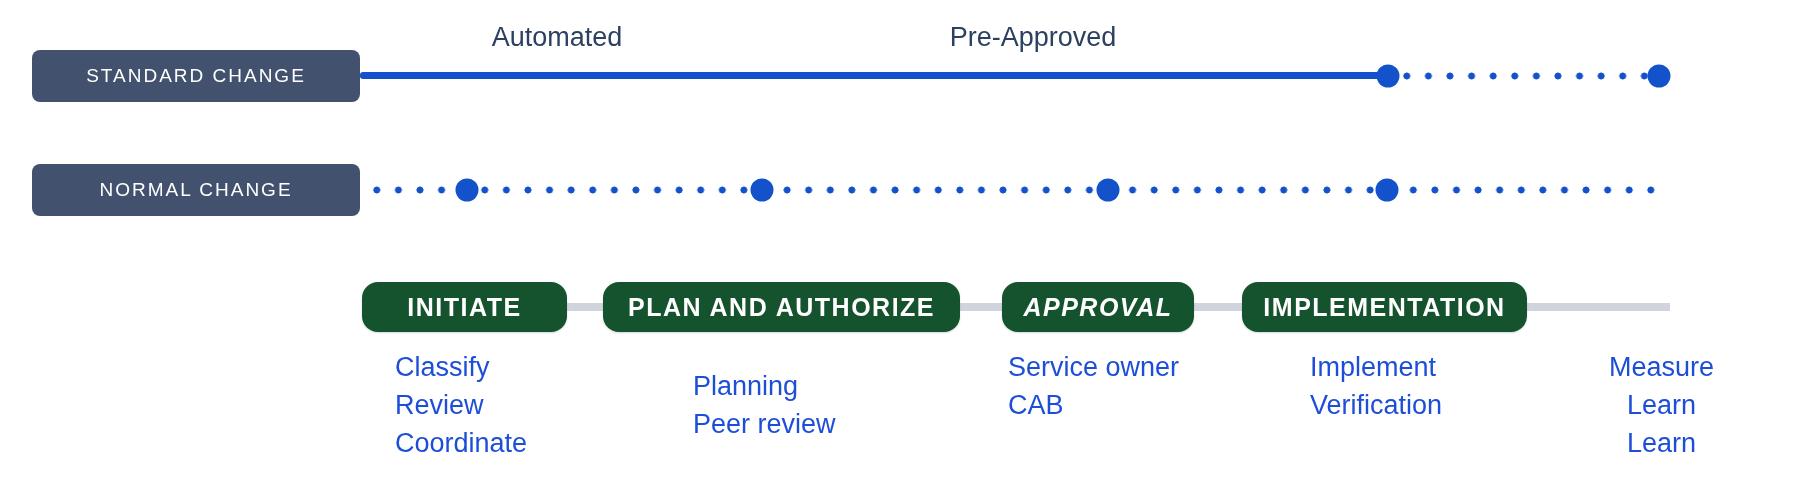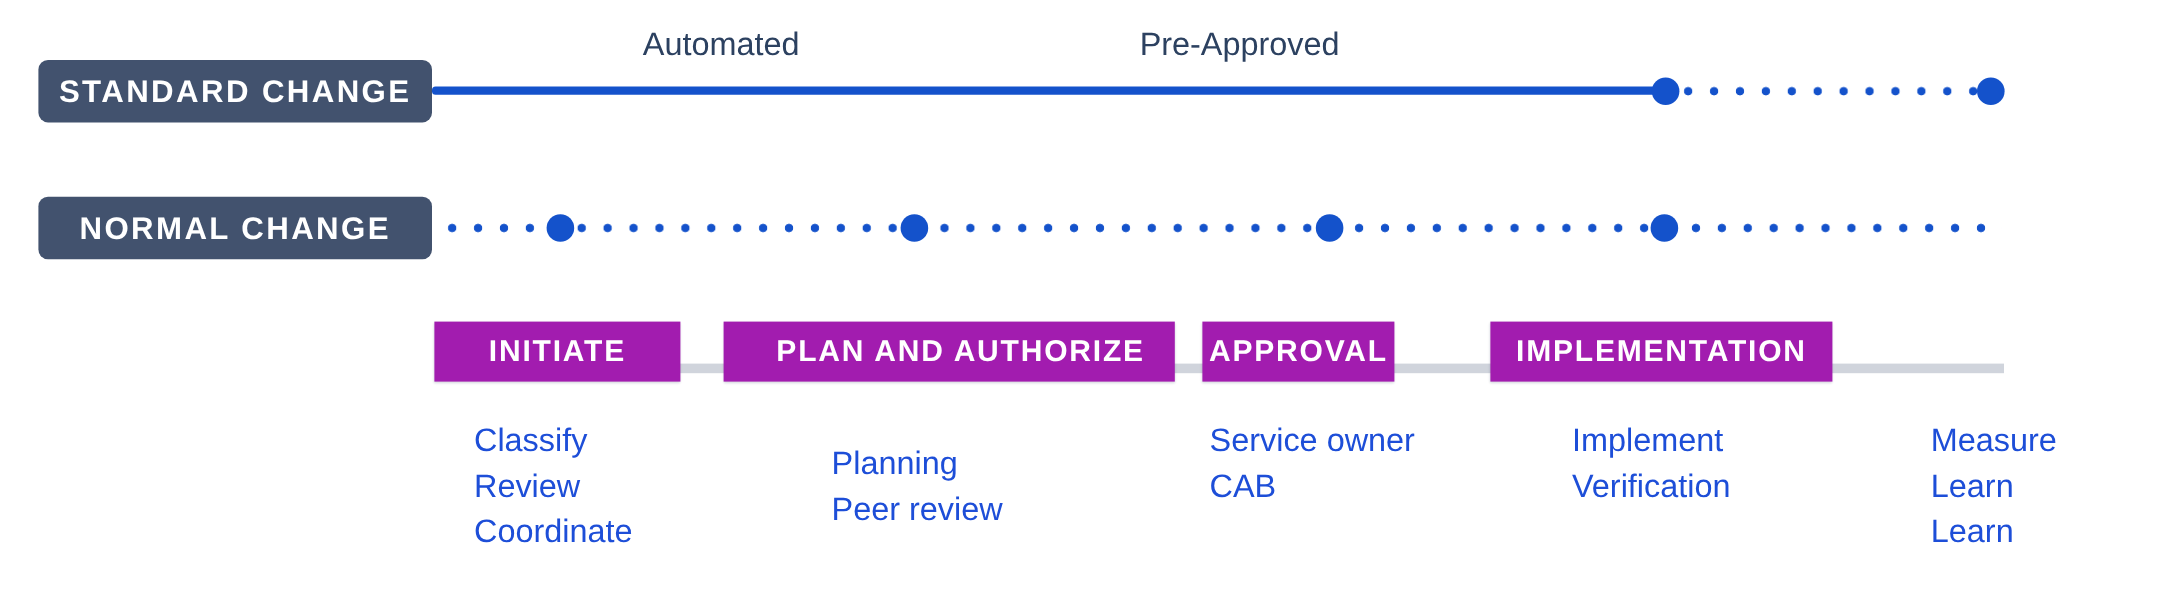--- a/index.html
+++ b/index.html
@@ -5,27 +5,27 @@
   html,body{margin:0;padding:0;background:#ffffff;}
   .canvas{
     position:relative;width:1798px;height:500px;background:#ffffff;overflow:hidden;
     font-family:"Liberation Sans", sans-serif;
   }
   
   .anno{
     position:absolute;top:22px;transform:translateX(-50%);
     font-size:27px;color:#2c4160;white-space:nowrap;
   }
-  .anno-automated{left:557px;margin-left:44px;}
+  .anno-automated{left:557px;}
   .anno-preapproved{left:1033px;}
   
   .track-label{
     position:absolute;left:32px;width:328px;height:52px;
     background:#42526E;border-radius:8px;
-    color:#ffffff;font-weight:bold;font-size:26px;letter-spacing:2px;
+    color:#ffffff;font-weight:normal;font-size:19px;letter-spacing:2px;
     display:flex;align-items:center;justify-content:center;white-space:nowrap;
   }
   .track-standard{top:50px;}
   .track-normal{top:164px;}
   
   .solid-line{
     position:absolute;left:360px;top:72px;width:1028px;height:7px;
     background:#1452CB;border-radius:3px;
   }
   .dotted{
@@ -38,41 +38,41 @@
   .big-dot{
     position:absolute;width:23px;height:23px;border-radius:50%;
     background:#1452CB;transform:translate(-50%,-50%);
   }
   
   .stage-connector{
     position:absolute;left:460px;top:303px;width:1210px;height:8px;
     background:#D0D4DC;z-index:1;
   }
   .stage-box{
-    position:absolute;top:268px;height:50px;z-index:2;
-    background:#a21caf;border-radius:0;
+    position:absolute;top:282px;height:50px;z-index:2;
+    background:#14532d;border-radius:16px;
     color:#ffffff;font-weight:bold;font-size:25px;letter-spacing:1.5px;
     display:flex;align-items:center;justify-content:center;white-space:nowrap;
     box-shadow:0 1px 2px rgba(9,30,66,0.18);
   }
   .stage-initiate{left:362px;width:205px;}
-  .stage-plan{left:603px;width:357px;padding-left:19px;}
-  .stage-approval{left:1002px;width:160px;}
+  .stage-plan{left:603px;width:357px;}
+  .stage-approval{left:1002px;width:192px;font-style:italic;}
   .stage-implementation{left:1242px;width:285px;}
   .stage-closure{left:1564px;width:202px;}
   
   .stage-items{
     position:absolute;top:348px;
     font-size:27px;color:#1d4ed8;line-height:38px;white-space:nowrap;
   }
   .items-1{left:395px;}
   .items-2{left:693px;margin-top:19px;}
   .items-3{left:1008px;}
   .items-4{left:1310px;}
-  .items-5{left:1609px;}
+  .items-5{left:1609px;text-align:center;}
 </style>
 </head>
 <body>
 
 <div class="canvas">
 
   <div class="anno anno-automated">Automated</div>
   <div class="anno anno-preapproved">Pre-Approved</div>
 
   <div class="track-label track-standard">STANDARD CHANGE</div>

